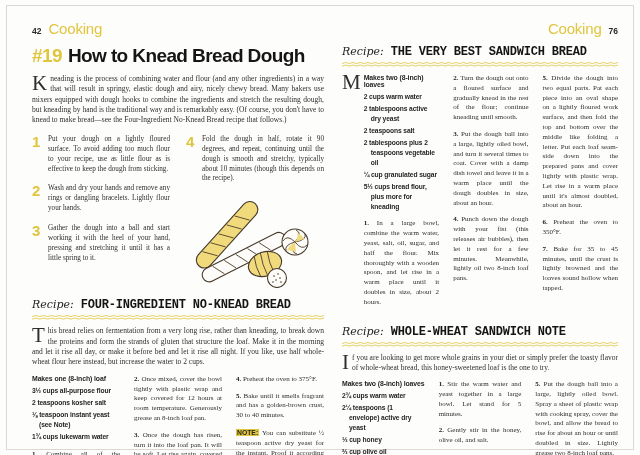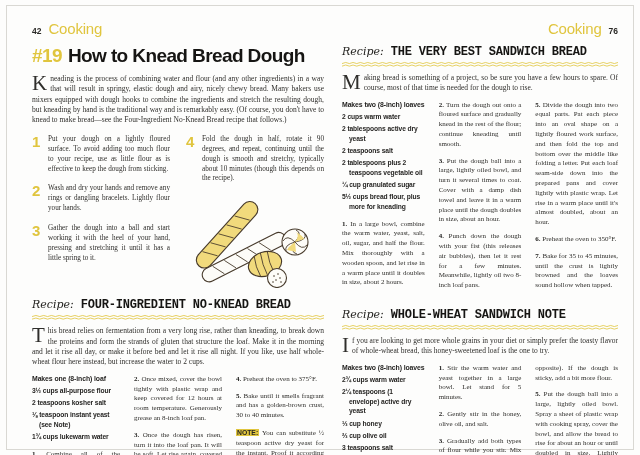--- a/index.html
+++ b/index.html
@@ -163,21 +163,21 @@
 
     <div class="rhead" style="margin-top:4px">
       <span class="rlabel">Recipe:</span>
       <span class="rtitle">THE VERY BEST SANDWICH BREAD</span>
     </div>
     <svg class="wavy" viewBox="0 0 300 7" preserveAspectRatio="none">
         <path d="M0 3 q4 -2.6 8 0 q4 -2.6 8 0 q4 -2.6 8 0 q4 -2.6 8 0 q4 -2.6 8 0 q4 -2.6 8 0 q4 -2.6 8 0 q4 -2.6 8 0 q4 -2.6 8 0 q4 -2.6 8 0 q4 -2.6 8 0 q4 -2.6 8 0 q4 -2.6 8 0 q4 -2.6 8 0 q4 -2.6 8 0 q4 -2.6 8 0 q4 -2.6 8 0 q4 -2.6 8 0 q4 -2.6 8 0 q4 -2.6 8 0 q4 -2.6 8 0 q4 -2.6 8 0 q4 -2.6 8 0 q4 -2.6 8 0 q4 -2.6 8 0 q4 -2.6 8 0 q4 -2.6 8 0 q4 -2.6 8 0 q4 -2.6 8 0 q4 -2.6 8 0 q4 -2.6 8 0 q4 -2.6 8 0 q4 -2.6 8 0 q4 -2.6 8 0 q4 -2.6 8 0 q4 -2.6 8 0 q4 -2.6 8 0 q4 -2.6 8 0"></path>
         <path d="M0 6 q4 -2.6 8 0 q4 -2.6 8 0 q4 -2.6 8 0 q4 -2.6 8 0 q4 -2.6 8 0 q4 -2.6 8 0 q4 -2.6 8 0 q4 -2.6 8 0 q4 -2.6 8 0 q4 -2.6 8 0 q4 -2.6 8 0 q4 -2.6 8 0 q4 -2.6 8 0 q4 -2.6 8 0 q4 -2.6 8 0 q4 -2.6 8 0 q4 -2.6 8 0 q4 -2.6 8 0 q4 -2.6 8 0 q4 -2.6 8 0 q4 -2.6 8 0 q4 -2.6 8 0 q4 -2.6 8 0 q4 -2.6 8 0 q4 -2.6 8 0 q4 -2.6 8 0 q4 -2.6 8 0 q4 -2.6 8 0 q4 -2.6 8 0 q4 -2.6 8 0 q4 -2.6 8 0 q4 -2.6 8 0 q4 -2.6 8 0 q4 -2.6 8 0 q4 -2.6 8 0 q4 -2.6 8 0 q4 -2.6 8 0 q4 -2.6 8 0"></path>
       </svg>
 
-    <p class="intro"><span class="dropcap">M</span><span>aking bread is something of a project, so be sure you have a few hours to spare. Of course, most of that time is needed for the dough to rise.</span></p>
+    <p class="intro"><span class="dropcap">M</span></p>
 
     <div class="cols3">
       <div>
         <p class="yield">Makes two (8-inch) loaves</p>
         <p class="ing">2 cups warm water</p>
         <p class="ing">2 tablespoons active dry yeast</p>
         <p class="ing">2 teaspoons salt</p>
         <p class="ing">2 tablespoons plus 2 teaspoons vegetable oil</p>
         <p class="ing">¼ cup granulated sugar</p>
         <p class="ing">5½ cups bread flour, plus more for kneading</p>
@@ -217,19 +217,18 @@
         <p class="ing">4 cups whole-wheat flour</p>
 
       </div>
       <div>
         <p class="rstep"><b class="sn">1.</b> <span>Stir the warm water and yeast together in a large bowl. Let stand for 5 minutes.</span></p>
         <p class="rstep"><b class="sn">2.</b> <span>Gently stir in the honey, olive oil, and salt.</span></p>
         <p class="rstep"><b class="sn">3.</b> <span>Gradually add both types of flour while you stir. Mix until the ingredients are thoroughly combined and the dough begins to pull away from the sides of the bowl.</span></p>
 
       </div>
       <div>
-        <p class="rstep">opposite). If the dough is sticky, add a bit more flour.</p>
         <p class="rstep"><b class="sn">5.</b> <span>Put the dough ball into a large, lightly oiled bowl. Spray a sheet of plastic wrap with cooking spray, cover the bowl, and allow the bread to rise for about an hour or until doubled in size. Lightly grease two 8-inch loaf pans.</span></p>
 
       </div>
     </div>
   </div>
 </div>
 
 </body></html>

